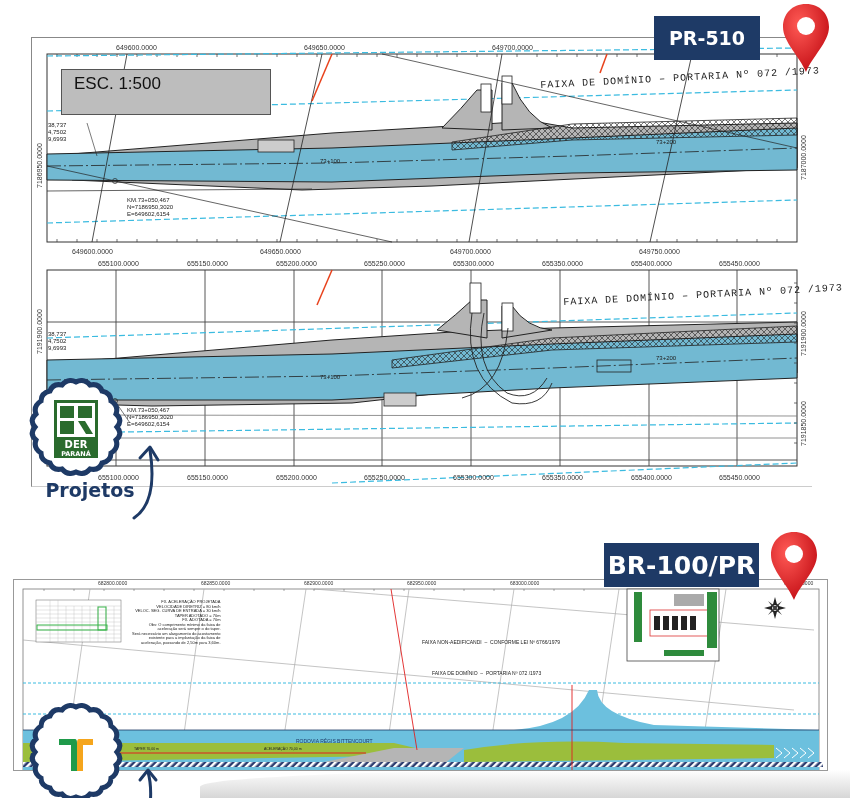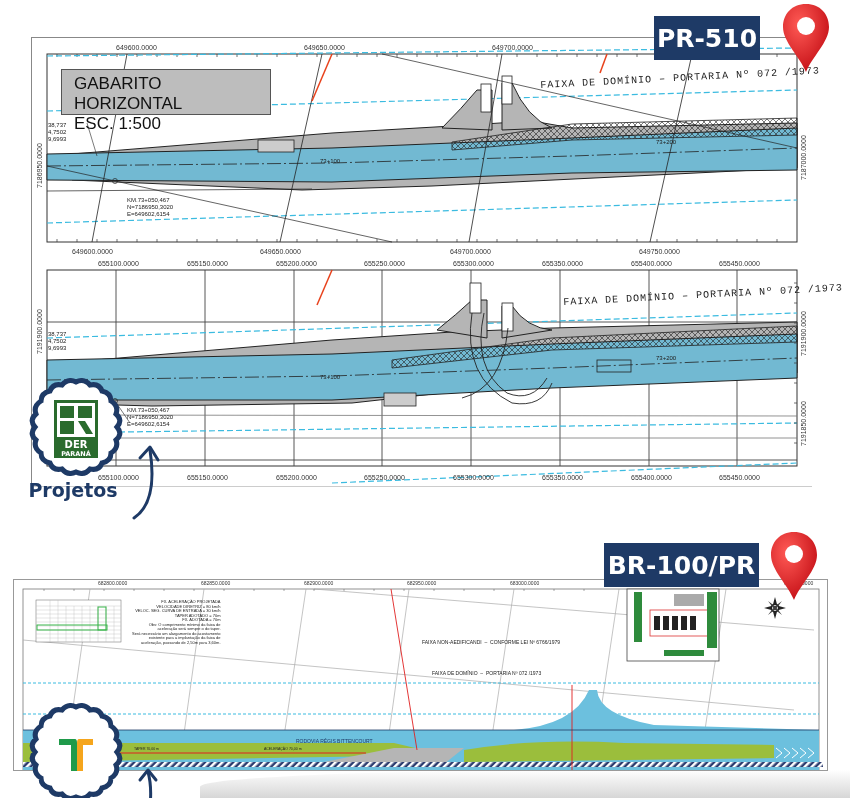--- a/index.html
+++ b/index.html
@@ -235,26 +235,25 @@
 N=7186950,3020
 E=649602,6154</span>
   <span class="tiny" style="left:16px;top:293px">38,737
 4,7502
 9,6993</span>
 
   <span class="faixa" style="left:508px;top:42px;transform:rotate(-3deg);transform-origin:left top;font-size:10px">FAIXA  DE  DOMÍNIO  –  PORTARIA  Nº  072  /1973</span>
   <span class="faixa" style="left:531px;top:259px;transform:rotate(-3deg);transform-origin:left top;font-size:10px">FAIXA  DE  DOMÍNIO  –  PORTARIA  Nº  072  /1973</span>
 
   <div class="gab-box" style="left:29px;top:31px;width:184px;height:36px;">
-    <div>GABARITO HORIZONTAL</div>
     <div>ESC. 1:500</div>
   </div>
 </div>
 
-<div class="tag" style="left:654px;top:16px;width:106px;height:44px;font-size:25px;">
+<div class="tag" style="left:654px;top:16px;width:106px;height:44px;font-size:19px;">
   <span>PR-510</span>
 </div>
 <svg class="pin" width="52" height="72" viewBox="0 0 52 72" style="left:780px;top:2px">
   <defs>
     <radialGradient id="pg1" cx="35%" cy="30%" r="70%">
         <stop offset="0" stop-color="#ff5a55"></stop>
         <stop offset="1" stop-color="#c8141a"></stop>
       </radialGradient>
   </defs>
   <path d="M26 2 C12 2 3 12 3 25 C3 40 20 55 26 70 C32 55 49 40 49 25 C49 12 40 2 26 2 Z" fill="url(#pg1)"></path>
@@ -267,21 +266,21 @@
   <rect x="30" y="25" width="38" height="34" fill="#fff"></rect>
   <path d="M33 28 h14 v12 h-14 z M51 28 h14 v12 h-14 z M33 43 h14 v13 h-14 z M51 43 h7 l8 13 h-7 z" fill="#2a6b2d"></path>
   <text x="49" y="70" text-anchor="middle" font-family="DejaVu Sans, sans-serif" font-weight="bold" font-size="10" fill="#fff">DER</text>
   <text x="49" y="78" text-anchor="middle" font-family="DejaVu Sans, sans-serif" font-weight="bold" font-size="6.5" fill="#fff">PARANÁ</text>
 </svg>
 
 <svg width="40" height="80" viewBox="0 0 40 80" style="position:absolute;left:130px;top:442px">
   <path d="M4 76 Q28 60 20 8" fill="none" stroke="#1e3a66" stroke-width="3" stroke-linecap="round"></path>
   <path d="M10 16 L20 5 L28 18" fill="none" stroke="#1e3a66" stroke-width="3" stroke-linecap="round" stroke-linejoin="round"></path>
 </svg>
-<div class="caption" style="left:8px;top:480px;width:130px;font-size:19px;">
+<div class="caption" style="left:25px;top:480px;width:130px;font-size:19px;">
   <div>Projetos</div>
 </div>
 
 <div class="drawing" style="left:13px;top:579px;width:813px;height:190px;border:1px solid #999;">
   <svg width="813" height="190" viewBox="0 0 813 190" style="position:absolute;left:0;top:0">
     <rect x="9" y="9" width="796" height="181" fill="#fff" stroke="#777" stroke-width="0.8"></rect>
 
     <g stroke="#aaa" stroke-width="0.7">
       <line x1="76" y1="9" x2="50" y2="190"></line>
       <line x1="190" y1="9" x2="165" y2="190"></line>

